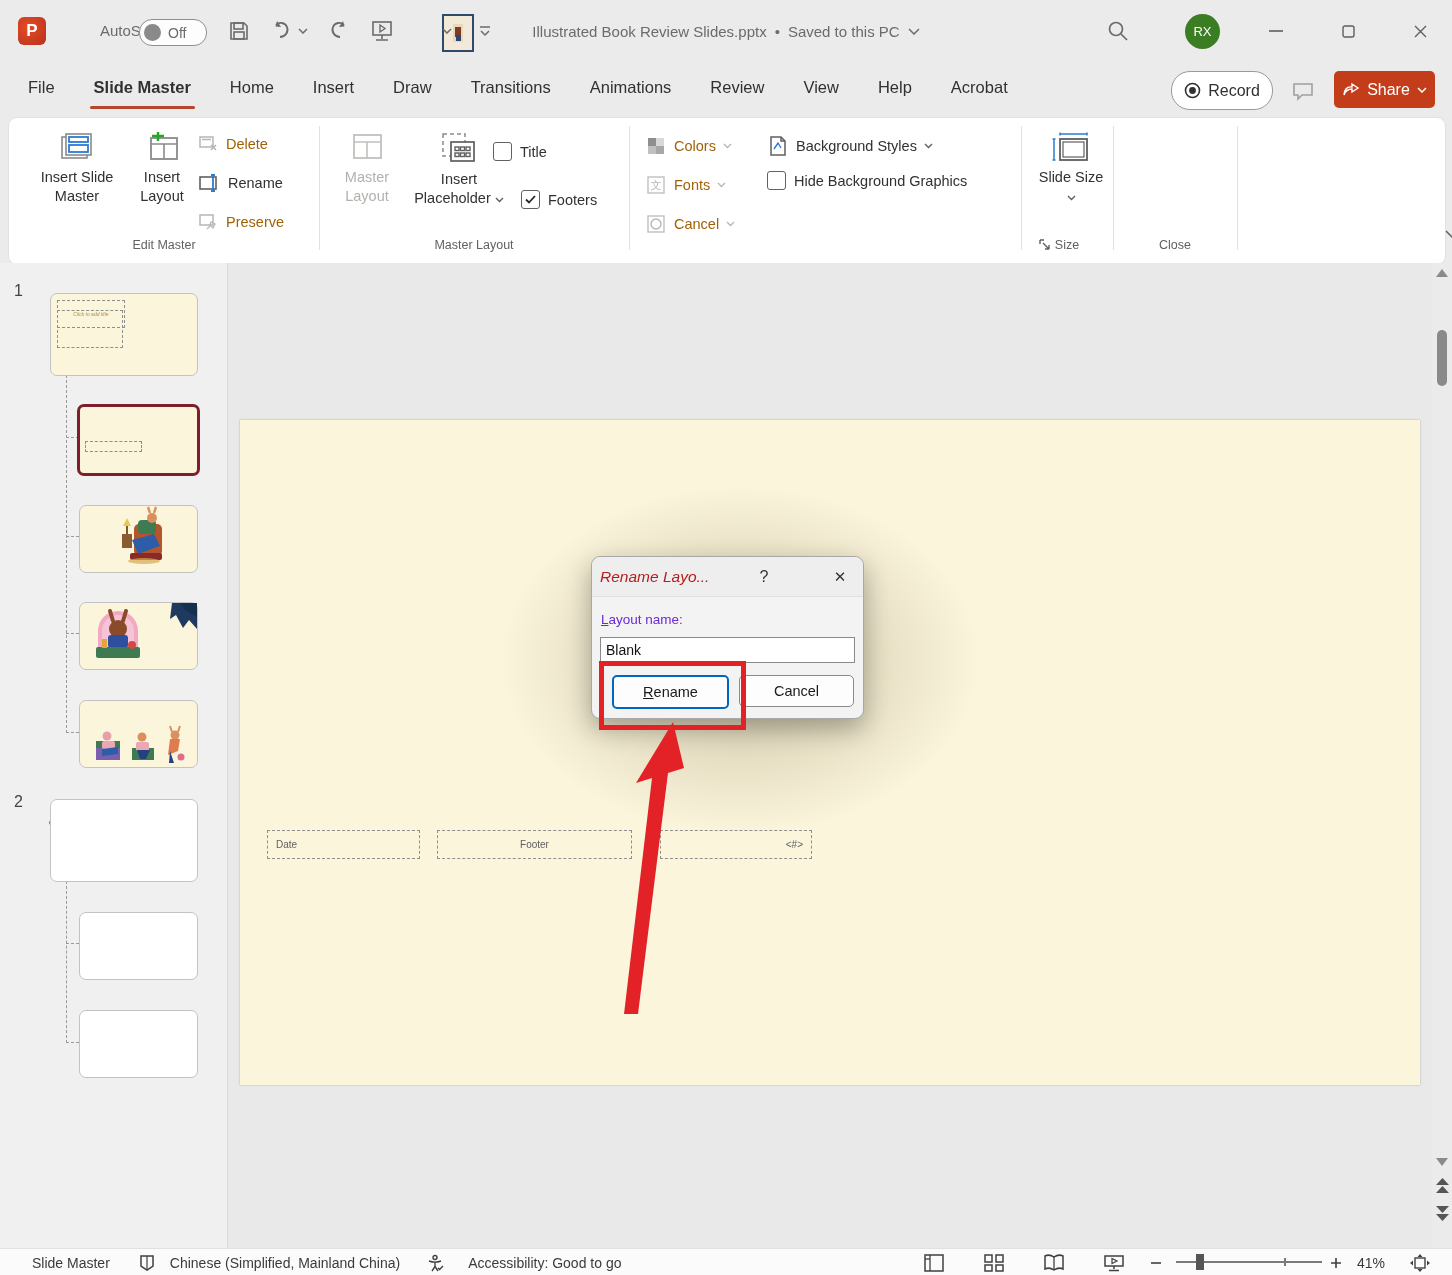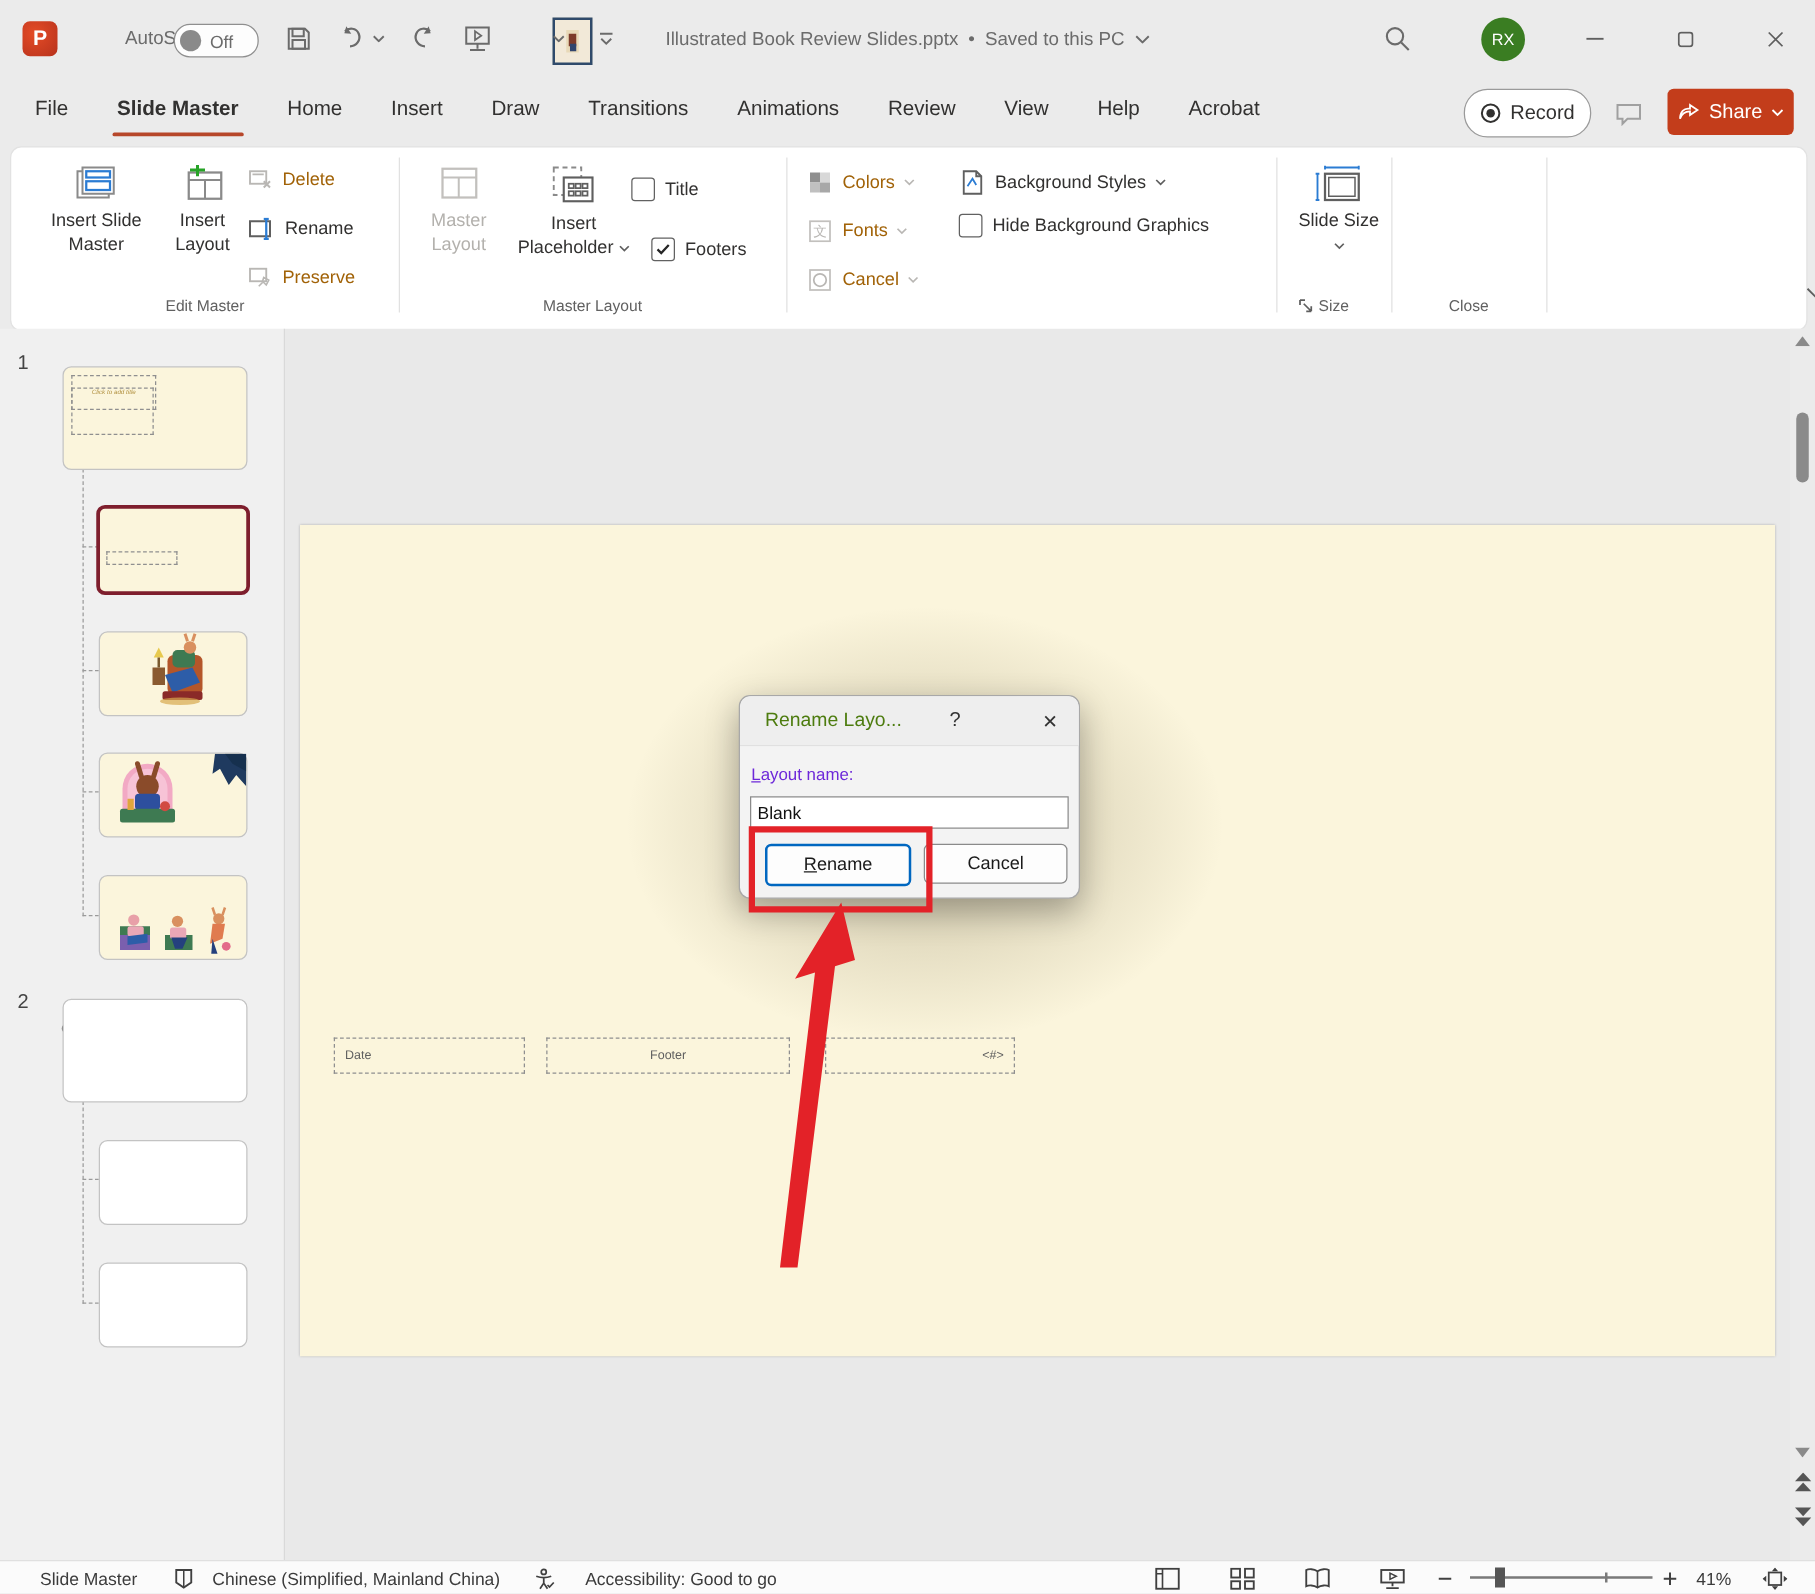--- a/index.html
+++ b/index.html
@@ -53,21 +53,21 @@
   #vscroll{position:absolute;top:263px;left:1432px;width:20px;height:985px;background:#ebebeb;}
   .scroll-glyph{position:absolute;left:0;width:20px;display:flex;justify-content:center;}
   #vthumb{position:absolute;left:5px;top:67px;width:10px;height:56px;background:#8a8a8a;border-radius:5px;}
   
   #statusbar{position:absolute;top:1248px;left:0;width:1452px;height:27px;background:#fbfbfb;border-top:1px solid #e0e0e0;display:flex;align-items:center;font-size:14px;color:#3b3b3b;}
   .sb-item{display:flex;align-items:center;gap:6px;}
   
   #dlg-glow{position:absolute;left:480px;top:470px;width:520px;height:380px;background:radial-gradient(ellipse at center,rgba(90,75,35,0.30),rgba(90,75,35,0) 65%);z-index:25;}
   #dialog{position:absolute;left:591px;top:556px;width:271px;height:161px;background:#f3f3f3;border:1px solid #a8a8a8;border-radius:9px;box-shadow:0 10px 26px rgba(0,0,0,.30);z-index:30;}
   #dlg-title-row{position:absolute;top:0;left:0;right:0;height:39px;background:#eeeeee;border-radius:9px 9px 0 0;border-bottom:1px solid #e0e0e0;display:flex;align-items:center;}
-  #dlg-title{margin-left:20px;font-size:15.5px;color:#4d7c0f;}
+  #dlg-title{margin-left:8px;font-size:15.5px;color:#b91c1c;font-style:italic;}
   #dlg-help{position:absolute;left:160px;top:8px;width:24px;height:24px;display:flex;align-items:center;justify-content:center;font-size:16px;color:#333;}
   #dlg-close{position:absolute;right:10px;top:8px;width:26px;height:24px;display:flex;align-items:center;justify-content:center;font-size:15px;color:#333;}
   #dlg-label{position:absolute;left:9px;top:55px;font-size:13.5px;color:#6d28d9;}
   #dlg-input{position:absolute;left:8px;top:80px;width:243px;height:24px;border:1px solid #8a8a8a;background:#fff;font-size:14px;font-family:"Liberation Sans",sans-serif;padding:0 5px;color:#111;}
   .dlg-btn{position:absolute;top:118px;width:113px;height:30px;border-radius:5px;background:#fdfdfd;font-size:14.5px;display:flex;align-items:center;justify-content:center;color:#1a1a1a;}
   #btn-rename{left:20px;border:2px solid #0067C0;}
   #btn-cancel{left:147px;border:1px solid #8a8a8a;}
   
   #hl-rect{position:absolute;left:599px;top:661px;width:137px;height:59px;border:5px solid #E32228;z-index:45;}
   #arrow-svg{position:absolute;left:0;top:0;z-index:44;pointer-events:none;}
@@ -266,21 +266,21 @@
             <rect x="25" y="15" width="4" height="3.5"></rect>
             <rect x="14" y="21" width="4" height="3.5"></rect>
             <rect x="19.5" y="21" width="4" height="3.5"></rect>
             <rect x="25" y="21" width="4" height="3.5"></rect>
           </g>
         </svg>
       <div class="blabel"><span>Insert Placeholder</span> <svg class="chev" width="9" height="6" viewBox="0 0 9 6">
             <path d="M1 1 L4.5 4.5 L8 1" fill="none" stroke="#5f5f5f" stroke-width="1.4"></path>
           </svg></div>
     </div>
-    <div class="cbrow" style="left:496px;top:24px;">
+    <div class="cbrow" style="left:484px;top:24px;">
       <span class="cbox"></span>
       <span>Title</span>
     </div>
     <div class="cbrow" style="left:512px;top:72px;">
       <span class="cbox">
           <svg width="11" height="9" viewBox="0 0 11 9">
             <path d="M1 4.5 L4 7.5 L10 1" fill="none" stroke="#262626" stroke-width="1.8"></path>
           </svg>
         </span>
       <span>Footers</span>

